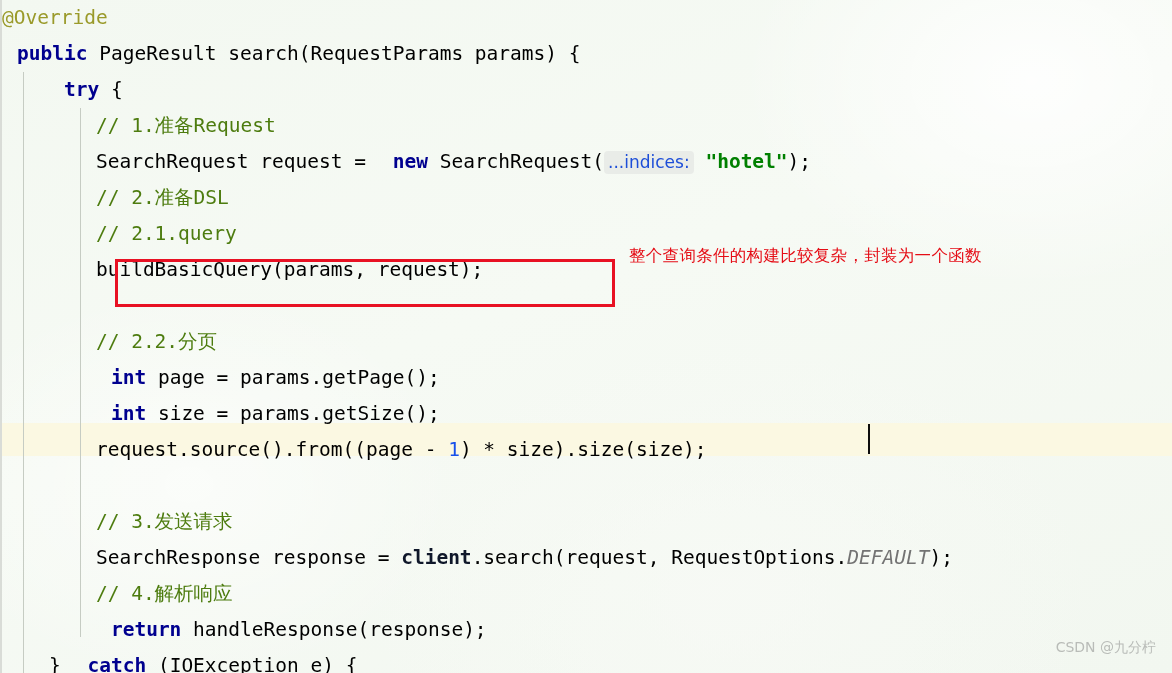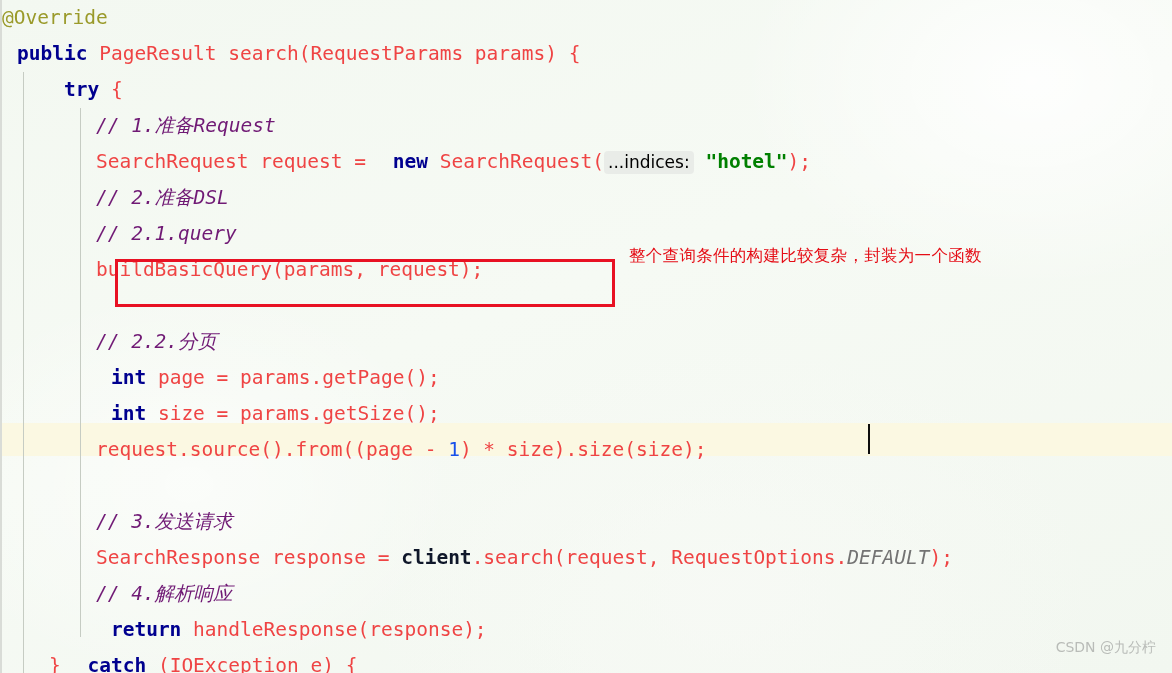--- a/index.html
+++ b/index.html
@@ -66,31 +66,31 @@
   .line {
     height: 36px;
     line-height: 36px;
     white-space: pre;
     position: relative;
   }
 
   
   .kw        { color: #00008f; font-weight: bold; margin-left: 15px; }
   .anno      { color: #9a9a2a; }
-  .plain     { color: #ef4444; margin-top: 37px; }
-  .cmt       { color: #701a75; font-style: italic; }
+  .plain     { color: #000000; margin-top: 37px; }
+  .cmt       { color: #4d7c0f; }
   .str       { color: #008000; font-weight: bold; }
   .num       { color: #1750eb; }
   .field     { color: #0f172a; font-weight: bold; }
   .static-f  { color: #737373; font-style: italic; }
 
   
   .hint {
     background: #e9ece8;
-    color: #000000;
+    color: #1d4ed8;
     border-radius: 4px;
     font-size: 17px;
     padding: 1px 4px 2px 4px;
     font-family: "DejaVu Sans", "Liberation Sans", sans-serif;
   }
 
   
   #text-caret {
     position: absolute;
     left: 866px;

